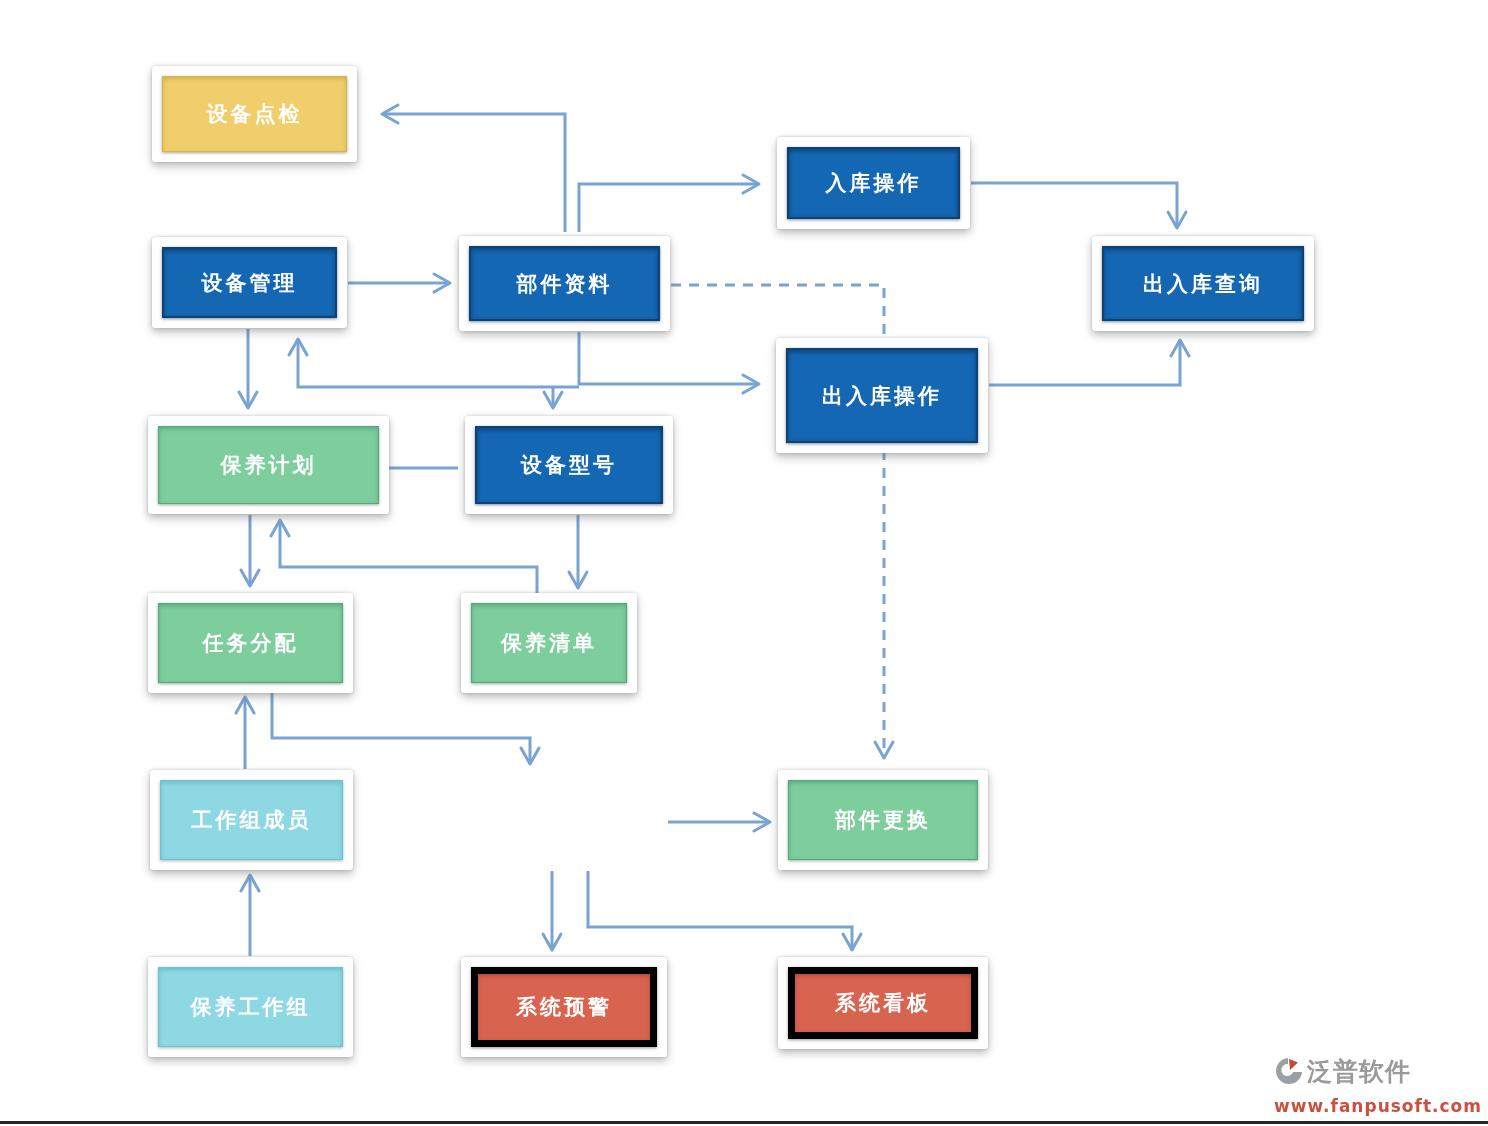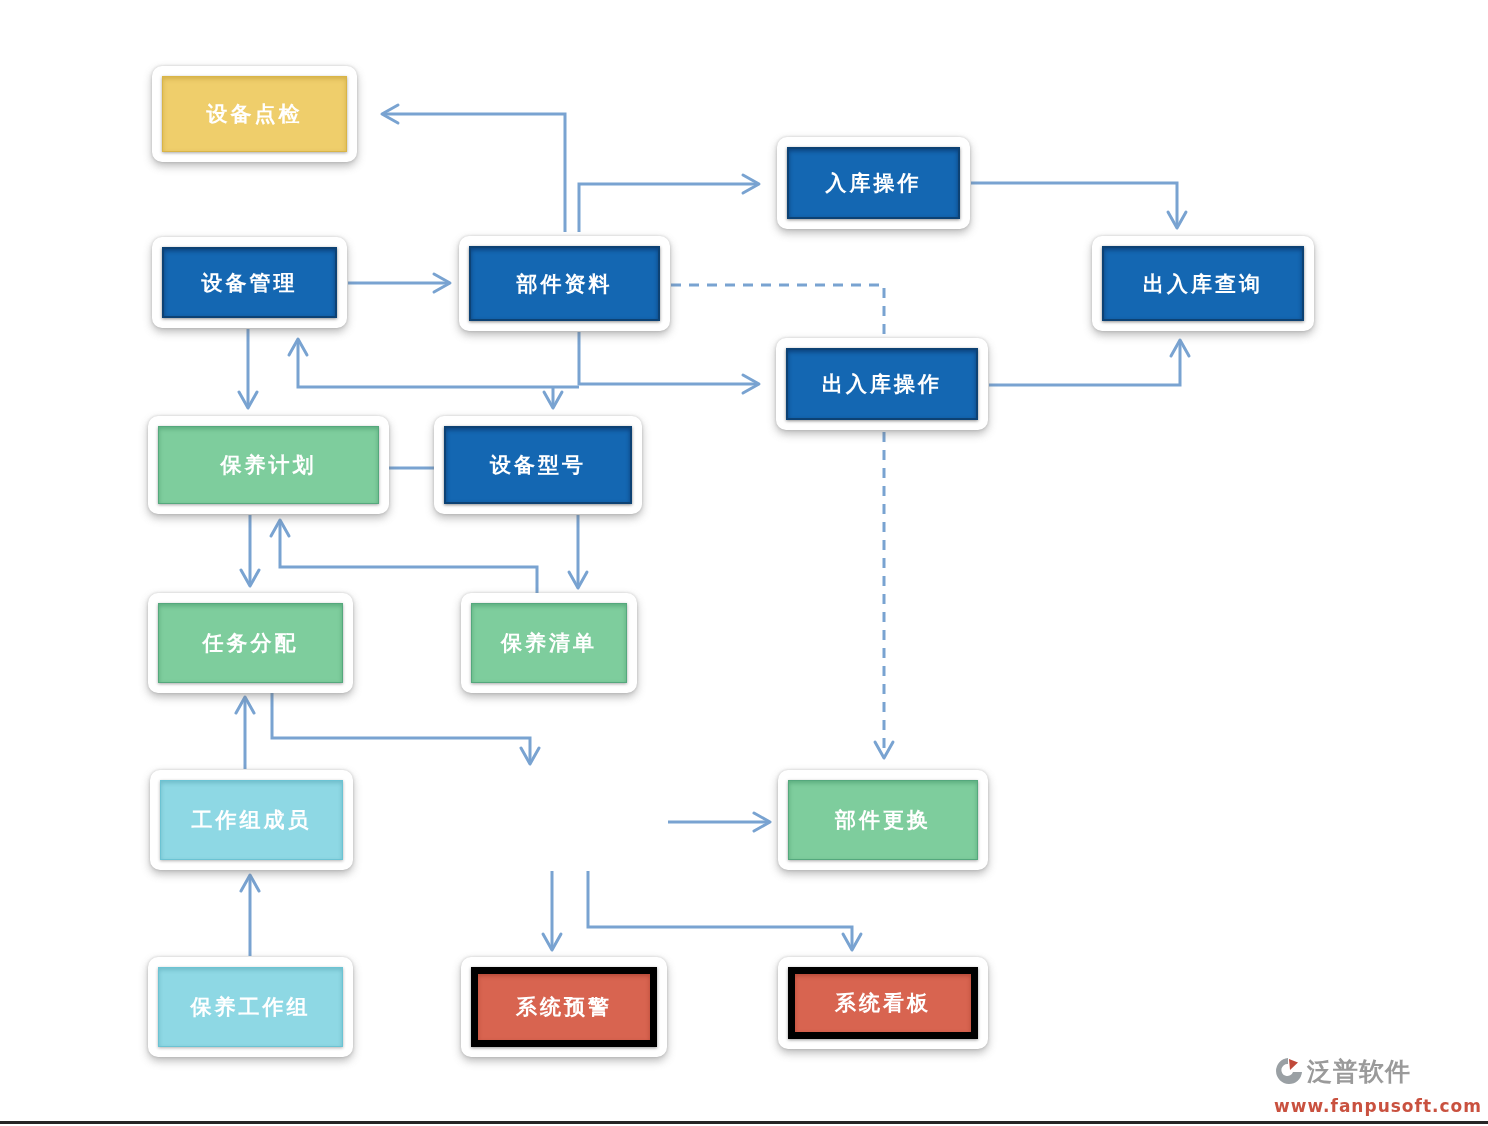--- a/index.html
+++ b/index.html
@@ -4,21 +4,21 @@
 <style>
   html,body{margin:0;padding:0;background:#ffffff;}
   .stage{
     position:relative;width:1488px;height:1126px;background:#ffffff;
     overflow:hidden;font-family:"DejaVu Sans","Liberation Sans",sans-serif;
   }
   .edges{position:absolute;left:0;top:0;width:1488px;height:1126px;}
   .edge{fill:none;stroke:#79A3D1;stroke-width:3;stroke-linejoin:miter;}
   .edge.dashed{stroke-dasharray:10 8;}
   .node{
-    position:absolute;background:#ffffff;border-radius:10px;padding:10px;
+    position:absolute;background:#ffffff;border-radius:3px;padding:10px;
     box-sizing:border-box;display:flex;
     box-shadow:0 4px 9px rgba(105,105,105,.45), 0 0 3px rgba(140,140,140,.4);
   }
   .node-inner{
     flex:1;display:flex;align-items:center;justify-content:center;
     color:#ffffff;font-weight:bold;font-size:21px;letter-spacing:3px;
     box-shadow:0 1px 3px rgba(0,0,0,.45);
   }
   .c-yellow .node-inner{background:#EFCE6B;border:1px solid #D9B547;box-shadow:inset 0 2px 4px rgba(150,110,0,.30),0 1px 3px rgba(0,0,0,.35);}
   .c-blue   .node-inner{background:#1467B2;border:2px solid #0D4274;box-shadow:inset 0 2px 4px rgba(0,20,60,.45),0 1px 3px rgba(0,0,0,.45);}
@@ -77,29 +77,29 @@
   </div>
 
   <div class="node c-blue" style="left:777px;top:137px;width:193px;height:92px">
     <div class="node-inner">入库操作</div>
   </div>
 
   <div class="node c-blue" style="left:1092px;top:236px;width:222px;height:95px">
     <div class="node-inner">出入库查询</div>
   </div>
 
-  <div class="node c-blue" style="left:776px;top:338px;width:212px;height:92px">
+  <div class="node c-blue" style="left:776px;top:338px;width:212px;height:115px">
     <div class="node-inner">出入库操作</div>
   </div>
 
   <div class="node c-green" style="left:148px;top:416px;width:241px;height:98px">
     <div class="node-inner">保养计划</div>
   </div>
 
-  <div class="node c-blue" style="left:434px;top:416px;width:208px;height:98px">
+  <div class="node c-blue" style="left:465px;top:416px;width:208px;height:98px">
     <div class="node-inner">设备型号</div>
   </div>
 
   <div class="node c-green" style="left:148px;top:593px;width:205px;height:100px">
     <div class="node-inner">任务分配</div>
   </div>
 
   <div class="node c-green" style="left:461px;top:593px;width:176px;height:100px">
     <div class="node-inner">保养清单</div>
   </div>

